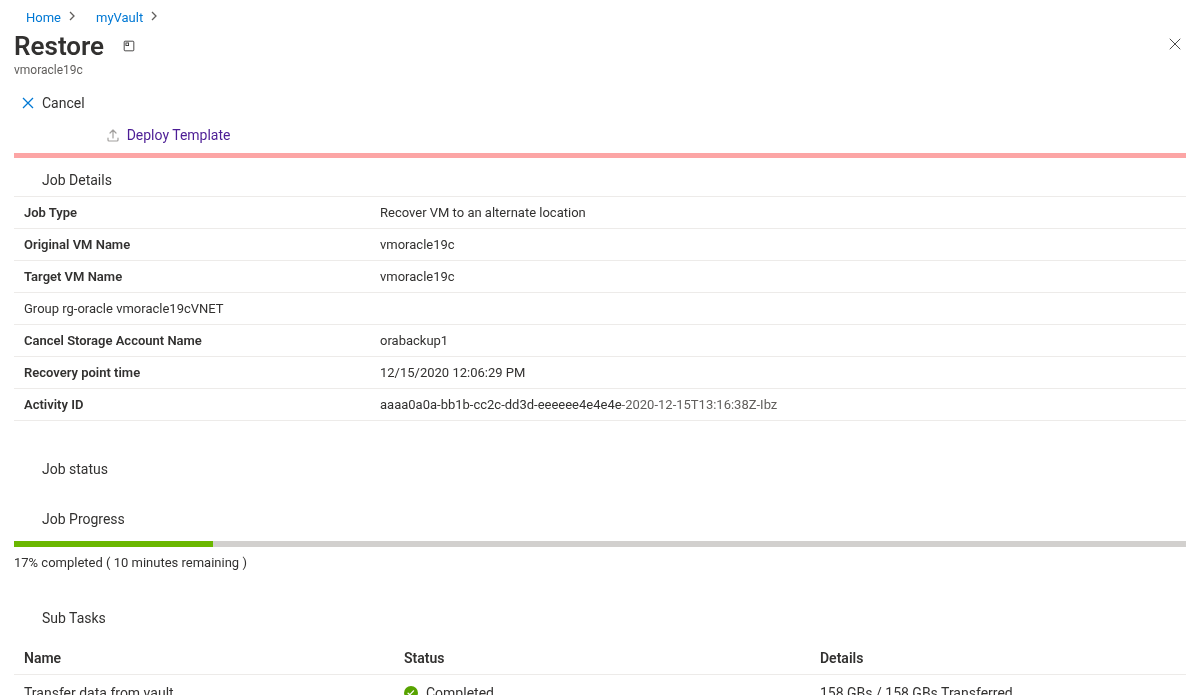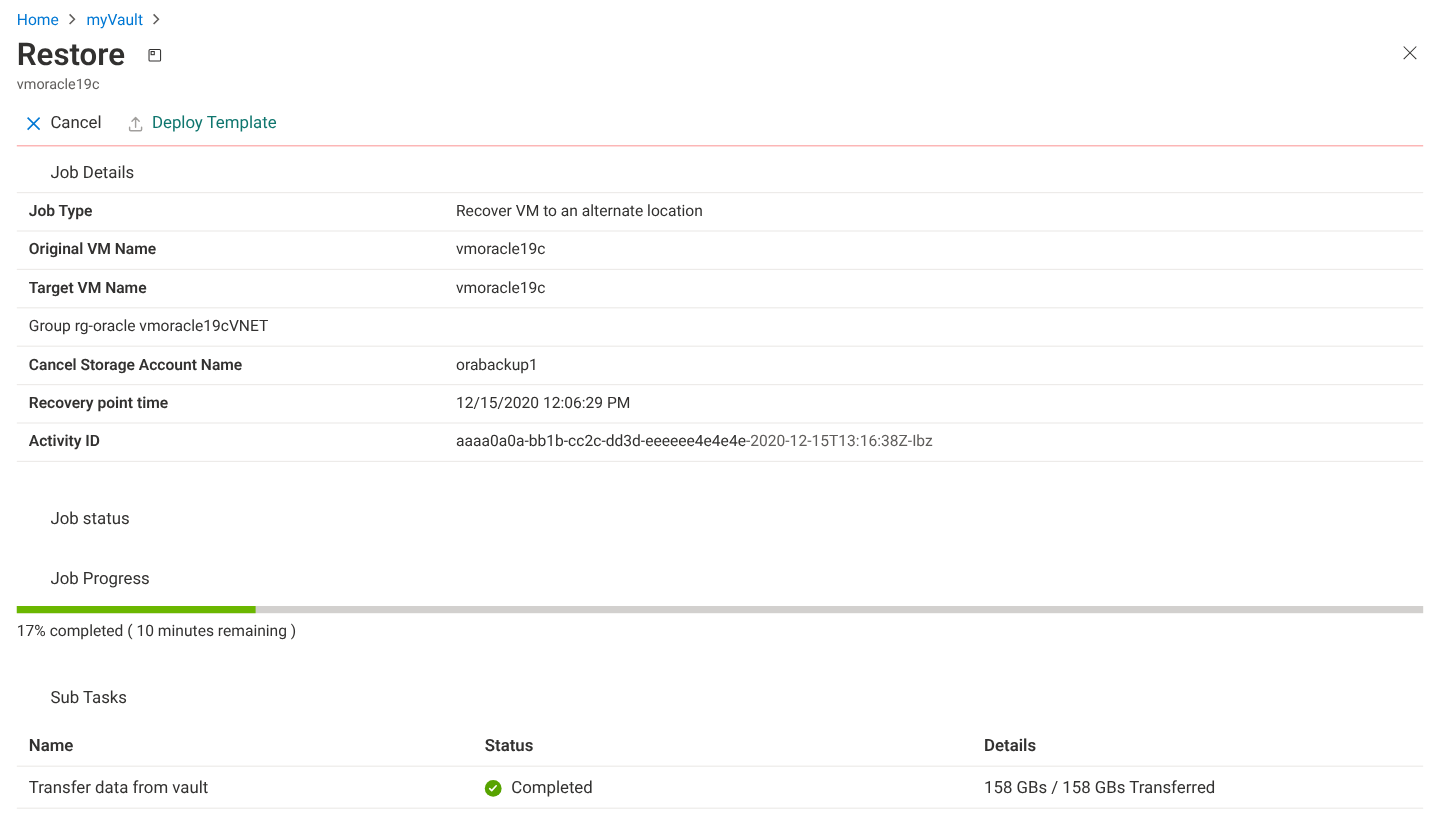--- a/index.html
+++ b/index.html
@@ -4,21 +4,21 @@
 <style>
   * { box-sizing: border-box; margin: 0; padding: 0; }
   body {
     font-family: "Segoe UI", -apple-system, BlinkMacSystemFont, Roboto, sans-serif;
     font-size: 13px;
     color: #323130;
     background: #ffffff;
     padding: 8px 14px;
     width: 1200px;
   }
-  a { text-decoration: none; }
+  a { text-decoration: none; margin-left: 12px; }
 
   
   .breadcrumb {
     display: flex;
     align-items: center;
     gap: 8px;
     font-size: 13px;
     padding: 2px 0 6px 0;
   }
   .breadcrumb a { color: #0078d4; cursor: pointer; }
@@ -36,35 +36,35 @@
   .pin-icon { width: 14px; height: 14px; color: #323130; cursor: pointer; }
   .subtitle { font-size: 12px; color: #605e5c; }
   .close-btn { cursor: pointer; width: 16px; height: 16px; color: #323130; margin-top: 6px; margin-right: 2px; }
 
   
   .toolbar {
     display: flex;
     align-items: flex-start;
     gap: 20px;
     padding: 18px 0 10px 6px;
-    border-bottom: 1px solid #fca5a5;
+    border-bottom: 5px solid #fca5a5;
   }
   .tool-btn {
     display: flex;
     align-items: center;
     gap: 6px;
     font-size: 14px;
     cursor: pointer;
     background: none;
     border: none;
     font-family: inherit;
   }
   .tool-btn.primary { color: #323130; }
   .tool-btn.primary .ico { color: #0078d4; }
-  .tool-btn.disabled { color: #0f766e; cursor: default; }
+  .tool-btn.disabled { color: #4c1d95; cursor: default; margin-top: 32px; }
   .tool-btn.disabled .ico { color: #a19f9d; }
   .ico { display: inline-flex; width: 16px; height: 16px; align-items: center; justify-content: center; }
 
   
   .section-title {
     font-size: 14px;
     color: #323130;
     font-weight: 400;
     padding: 14px 0 8px 0;
     margin-left: 28px;

